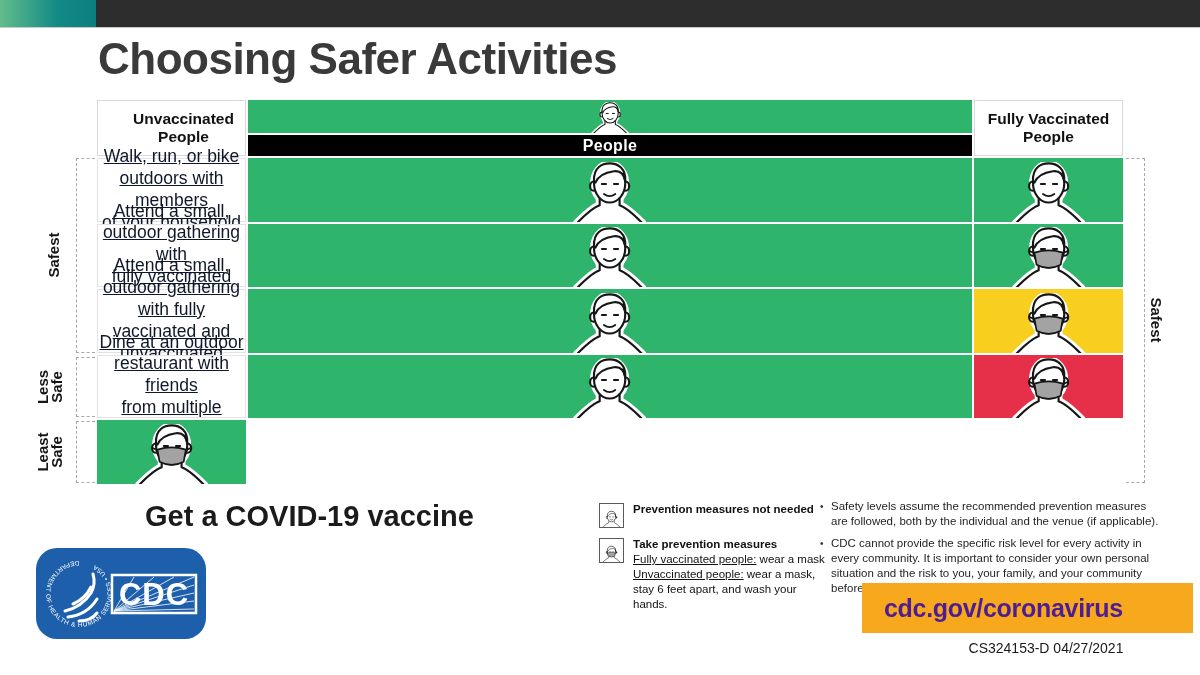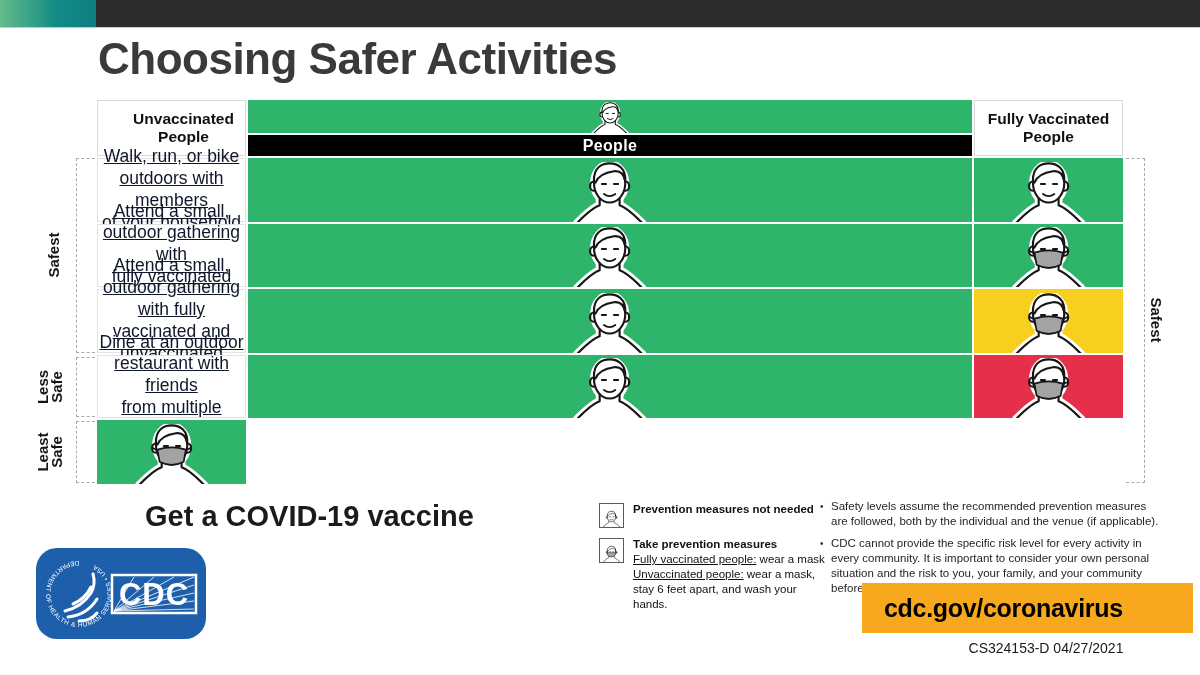--- a/index.html
+++ b/index.html
@@ -58,21 +58,21 @@
   .legend-title{font-weight:bold;}
   .legend-detail{width:200px;}
   .u{text-decoration:underline;}
 
   .notes{position:absolute;left:820px;top:499px;width:340px;font-size:11.5px;color:#1f1f1f;line-height:1.3;}
   .note{display:flex;margin-bottom:7px;}
   .note .dot{width:11px;flex:0 0 11px;font-size:10px;padding-top:1px;color:#333;}
 
   .url-banner{position:absolute;left:862px;top:583px;width:331px;height:50px;background:#f7a81c;
     display:flex;align-items:center;}
-  .url-banner span{padding-left:22px;font-size:25px;font-weight:bold;color:#000000;letter-spacing:-0.3px;}
+  .url-banner span{padding-left:22px;font-size:25px;font-weight:bold;color:#4c1d95;letter-spacing:-0.3px;}
   .doc-id{position:absolute;left:900px;top:640px;width:292px;text-align:center;
     font-family:Liberation Sans, sans-serif;font-size:14px;color:#1a1a1a;}
 </style>
 </head>
 <body>
 
 <div class="topbar">
   <div class="topbar-teal"></div>
   <div class="topbar-dark"></div>
 </div>

